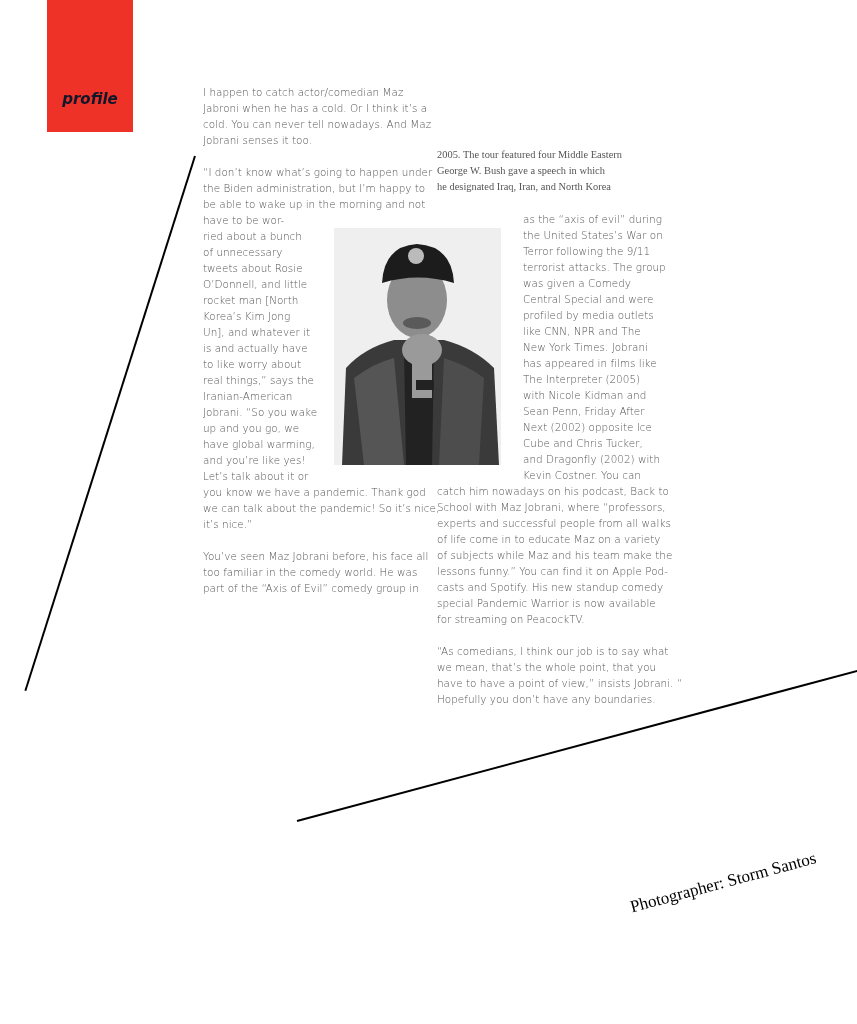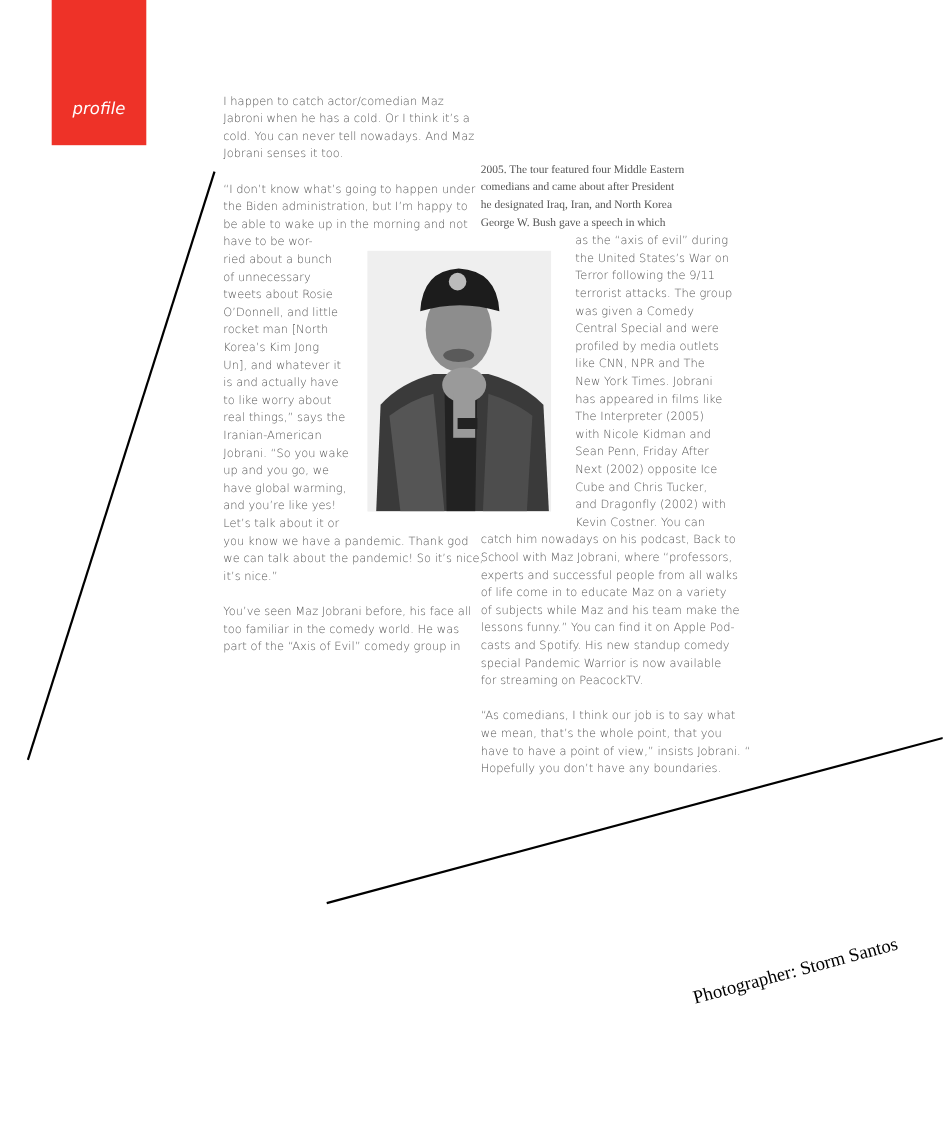--- a/index.html
+++ b/index.html
@@ -6,21 +6,21 @@
   body {
     width: 857px; height: 1024px; position: relative; overflow: hidden;
     font-family: "Liberation Sans", sans-serif;
   }
   .red-tab {
     position: absolute; left: 47px; top: 0; width: 86px; height: 132px;
     background: #ee3228;
   }
   .red-tab .label {
     position: absolute; left: 0; right: 0; top: 90px; text-align: center;
-    color: #ffffff; font-weight: normal; font-style: italic; font-size: 15px;
+    color: #0f172a; font-weight: bold; font-style: italic; font-size: 15px;
     font-family: "DejaVu Sans", sans-serif;
   }
   .body-text {
     position: absolute; font-family: "DejaVu Sans", sans-serif;
     font-size: 10.4px; line-height: 16px; color: #555555;
     font-weight: 300; letter-spacing: 0.02px; white-space: pre;
   }
   .photo {
     position: absolute; left: 334px; top: 228px; width: 167px; height: 237px;
     background: #f0f0f0; overflow: hidden;
@@ -40,21 +40,21 @@
   }
 </style>
 </head>
 <body>
 
 <div class="red-tab">
   <div class="label">profile</div>
 </div>
 
 <div class="body-text" id="col1" style="left:203px; top:84px;"><div>I happen to catch actor/comedian Maz</div><div>Jabroni when he has a cold. Or I think it’s a</div><div>cold. You can never tell nowadays. And Maz</div><div>Jobrani senses it too.</div><div>&nbsp;</div><div>“I don’t know what’s going to happen under</div><div>the Biden administration, but I’m happy to</div><div>be able to wake up in the morning and not</div><div>have to be wor-</div><div>ried about a bunch</div><div>of unnecessary</div><div>tweets about Rosie</div><div>O’Donnell, and little</div><div>rocket man [North</div><div>Korea’s Kim Jong</div><div>Un], and whatever it</div><div>is and actually have</div><div>to like worry about</div><div>real things,” says the</div><div>Iranian-American</div><div>Jobrani. “So you wake</div><div>up and you go, we</div><div>have global warming,</div><div>and you’re like yes!</div><div>Let’s talk about it or</div><div>you know we have a pandemic. Thank god</div><div>we can talk about the pandemic! So it’s nice,</div><div>it’s nice.”</div><div>&nbsp;</div><div>You’ve seen Maz Jobrani before, his face all</div><div>too familiar in the comedy world. He was</div><div>part of the “Axis of Evil” comedy group in</div></div>
-<div class="body-text" id="col2top" style="left:437px; top:147px;font-family:Liberation Serif, serif;"><div>2005. The tour featured four Middle Eastern</div><div>comedians and came about after President</div><div>he designated Iraq, Iran, and North Korea</div><div>George W. Bush gave a speech in which</div></div>
+<div class="body-text" id="col2top" style="left:437px; top:147px;font-family:Liberation Serif, serif;"><div>2005. The tour featured four Middle Eastern</div><div>George W. Bush gave a speech in which</div><div>he designated Iraq, Iran, and North Korea</div></div>
 <div class="body-text" id="col2wrap" style="left:523px; top:211px;"><div>as the “axis of evil” during</div><div>the United States’s War on</div><div>Terror following the 9/11</div><div>terrorist attacks. The group</div><div>was given a Comedy</div><div>Central Special and were</div><div>profiled by media outlets</div><div>like CNN, NPR and The</div><div>New York Times. Jobrani</div><div>has appeared in films like</div><div>The Interpreter (2005)</div><div>with Nicole Kidman and</div><div>Sean Penn, Friday After</div><div>Next (2002) opposite Ice</div><div>Cube and Chris Tucker,</div><div>and Dragonfly (2002) with</div><div>Kevin Costner. You can</div></div>
 <div class="body-text" id="col2bottom" style="left:437px; top:483px;"><div>catch him nowadays on his podcast, Back to</div><div>School with Maz Jobrani, where “professors,</div><div>experts and successful people from all walks</div><div>of life come in to educate Maz on a variety</div><div>of subjects while Maz and his team make the</div><div>lessons funny.” You can find it on Apple Pod-</div><div>casts and Spotify. His new standup comedy</div><div>special Pandemic Warrior is now available</div><div>for streaming on PeacockTV.</div><div>&nbsp;</div><div>“As comedians, I think our job is to say what</div><div>we mean, that’s the whole point, that you</div><div>have to have a point of view,” insists Jobrani. “</div><div>Hopefully you don’t have any boundaries.</div></div>
 
 <div class="photo">
   <svg width="167" height="237" viewBox="0 0 167 237">
     <rect width="167" height="237" fill="#efefef"></rect>
 
     <path d="M8 237 L12 140 Q30 120 60 112 L110 112 Q140 120 160 140 L165 237 Z" fill="#3a3a3a"></path>
     <path d="M20 150 Q40 135 60 130 L70 237 L30 237 Z" fill="#555"></path>
     <path d="M110 130 Q135 138 150 150 L145 237 L105 237 Z" fill="#4d4d4d"></path>

